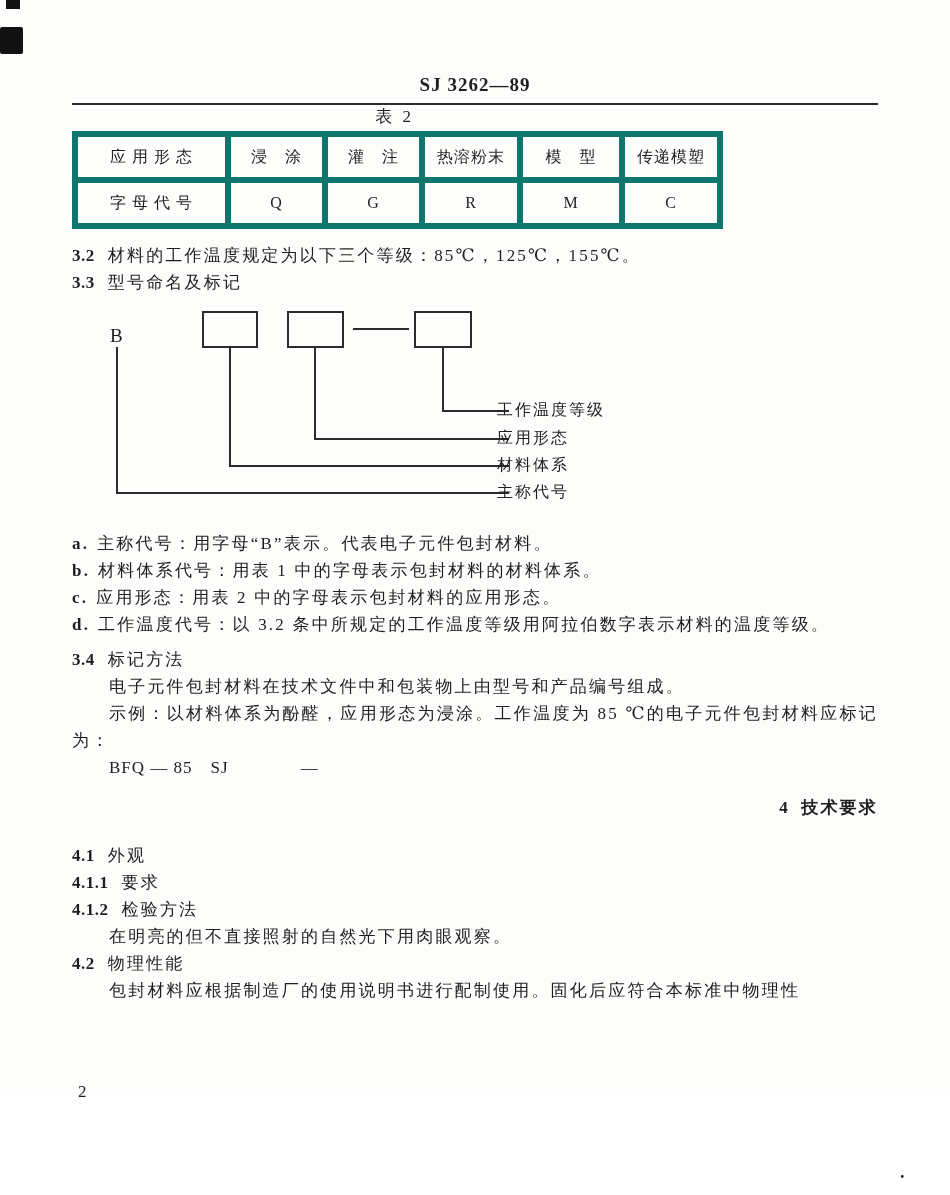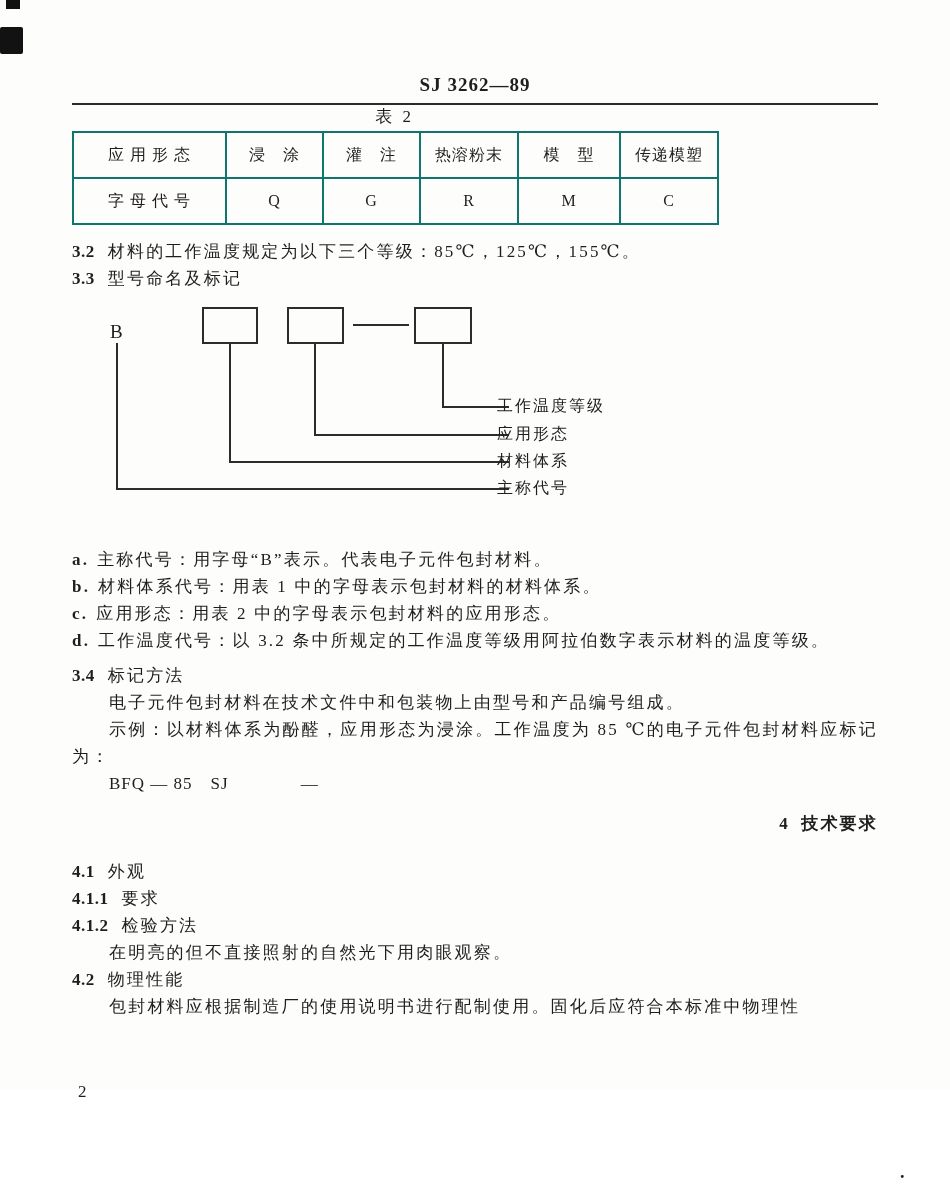--- a/index.html
+++ b/index.html
@@ -27,33 +27,33 @@
     line-height:22px;
   }
   .header-rule { border:none; border-top:2px solid #2c2c2c; margin-top:7px; }
 
   .table-caption {
     width:645px; text-align:center; 
     font-size:17px; letter-spacing:3px; line-height:24px;
   }
   table.t2 { border-collapse:collapse; margin-top:2px; }
   table.t2 td {
-    border:2px solid #0f766e; text-align:center;
+    border:6px solid #0f766e; text-align:center;
     font-size:16px; height:46px; letter-spacing:1px;
   }
 
   .line { font-size:17px; line-height:27px; letter-spacing:2.2px; }
   .just { text-align:justify; }
   .num { font-weight:bold; margin-right:13px; letter-spacing:0.5px; }
   .marker { font-weight:bold; margin-right:8px; }
   .indent { text-indent:37px; }
   .mt13 { margin-top:13px; }
   .mt21 { margin-top:21px; }
   .mt8  { margin-top:8px; }
-  .mt20 { margin-top:36px; }
+  .mt20 { margin-top:16px; }
   .bold-head { font-weight:bold;text-align:right; }
 
   
   .diagram { position:relative; height:207px; margin-top:11px; }
   .dg-prefix { position:absolute; left:38px; top:18px; font-size:19px; letter-spacing:0; }
   .dg-box { position:absolute; top:4px; height:37px; border:2px solid #2c2c2c; background:transparent; }
   .dg-box1 { left:130px; width:56px; }
   .dg-box2 { left:215px; width:57px; }
   .dg-box3 { left:342px; width:58px; }
   .dg-dash { position:absolute; left:281px; top:21px; width:56px; border-top:2px solid #2c2c2c; }

